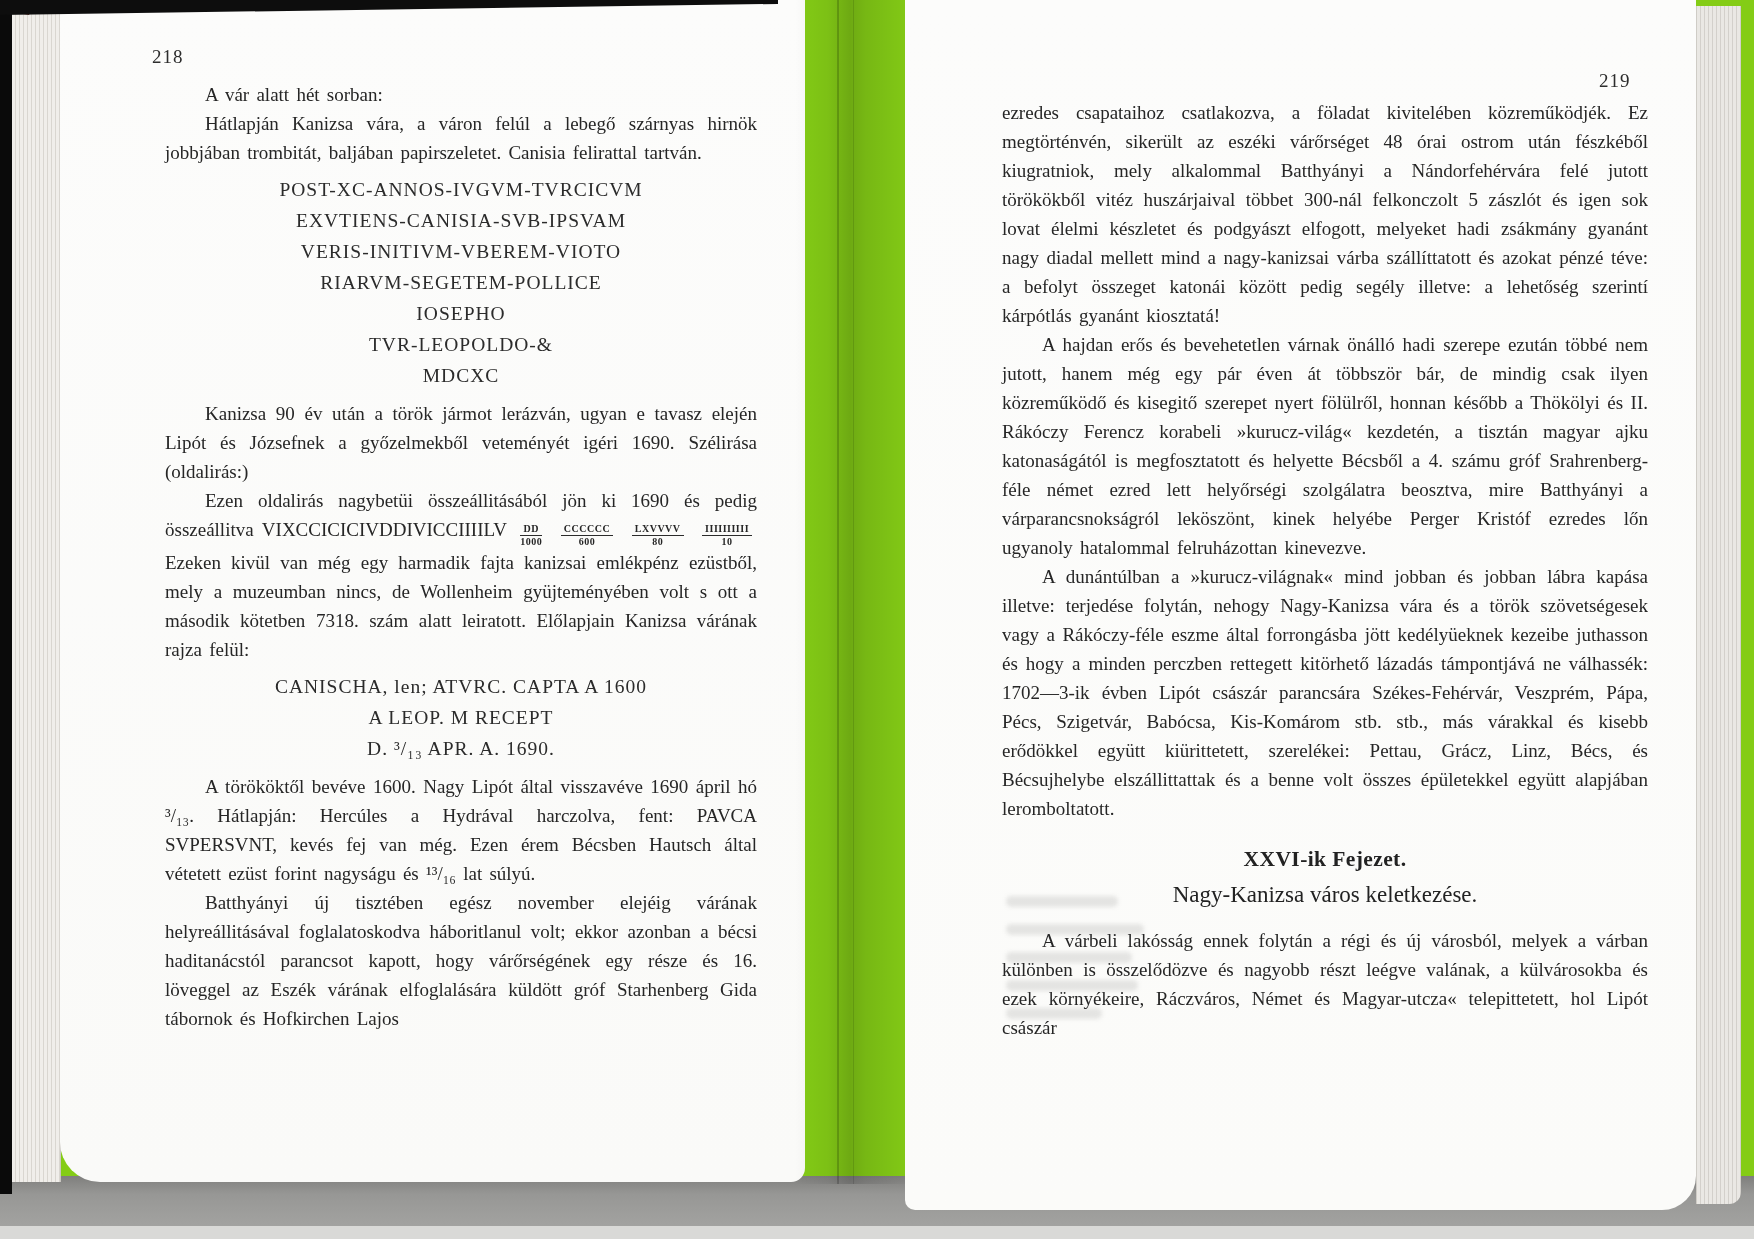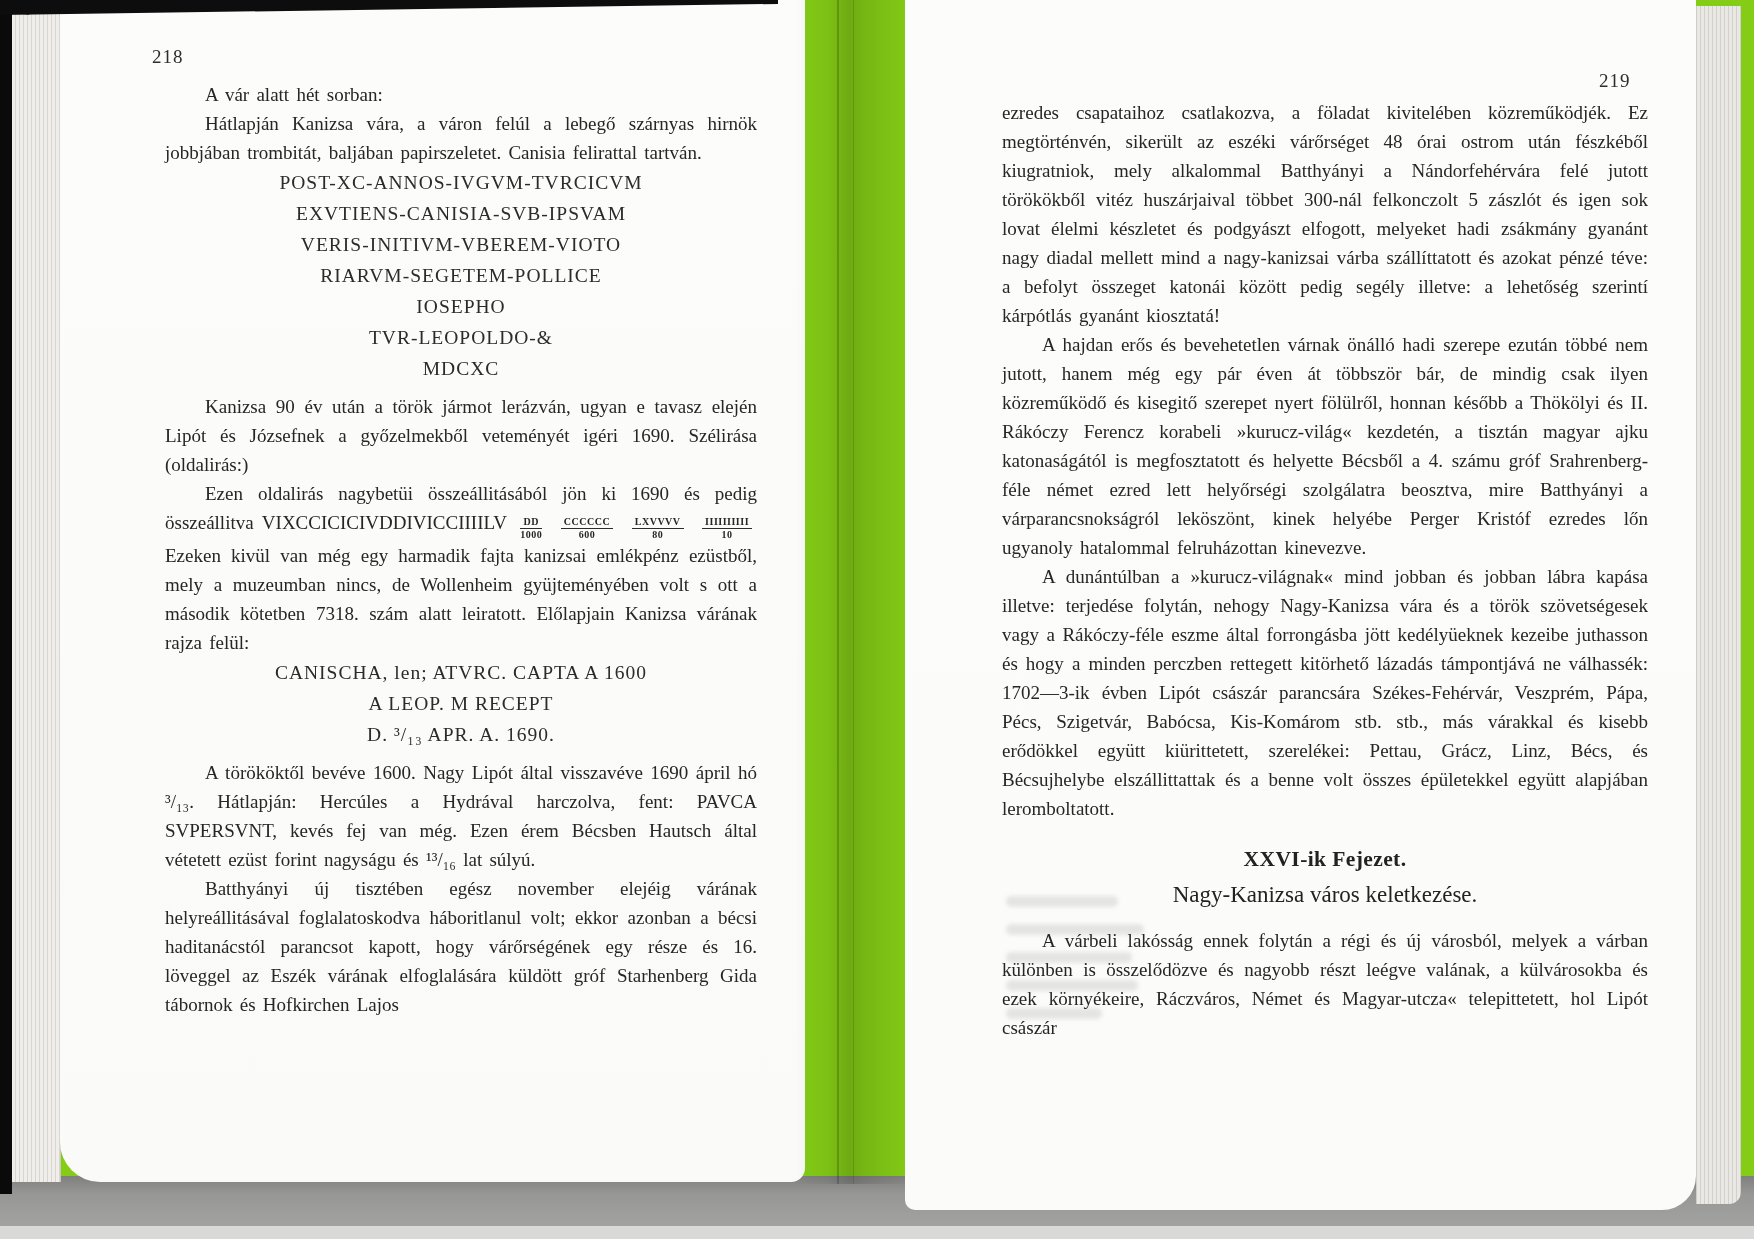--- a/index.html
+++ b/index.html
@@ -36,21 +36,21 @@
 
   
   .pagenum{position:absolute;font-size:19px;letter-spacing:1px;color:#2d2d2d;}
   .pagenum-left{left:152px;top:46px;}
   .pagenum-right{left:1599px;top:50px;margin-top:20px;}
   .text-col{position:absolute;}
   .text-col-left{left:165px;top:80px;width:592px;}
   .text-col-right{left:1002px;top:98px;width:646px;}
   .para{margin:0;font-size:19px;line-height:29px;text-align:justify;word-spacing:2.5px;}
   .para.indent{text-indent:40px;}
-  .inscription{text-align:center;font-size:19.5px;line-height:31px;margin:0 0 8px;
+  .inscription{text-align:center;font-size:19.5px;line-height:31px;margin:7px 0 8px;
                letter-spacing:1px;color:#2b2b2b;}
   .inscription div{white-space:nowrap;}
   .frac{display:inline-block;vertical-align:-9px;text-align:center;line-height:1.05;
         margin:0 5px;font-size:10px;font-weight:bold;letter-spacing:0.5px;text-indent:0;}
   .frac .num{display:block;padding:0 3px 1px;border-bottom:1.5px solid #2b2b2b;}
   .frac .den{display:block;padding-top:1px;}
   .chapter{margin:24px 0 10px;text-align:center;font-size:21.5px;font-weight:bold;
            letter-spacing:0.4px;color:#222;}
   .chapter-sub{margin:0 0 18px;text-align:center;font-size:23px;font-weight:normal;color:#222;}
 

